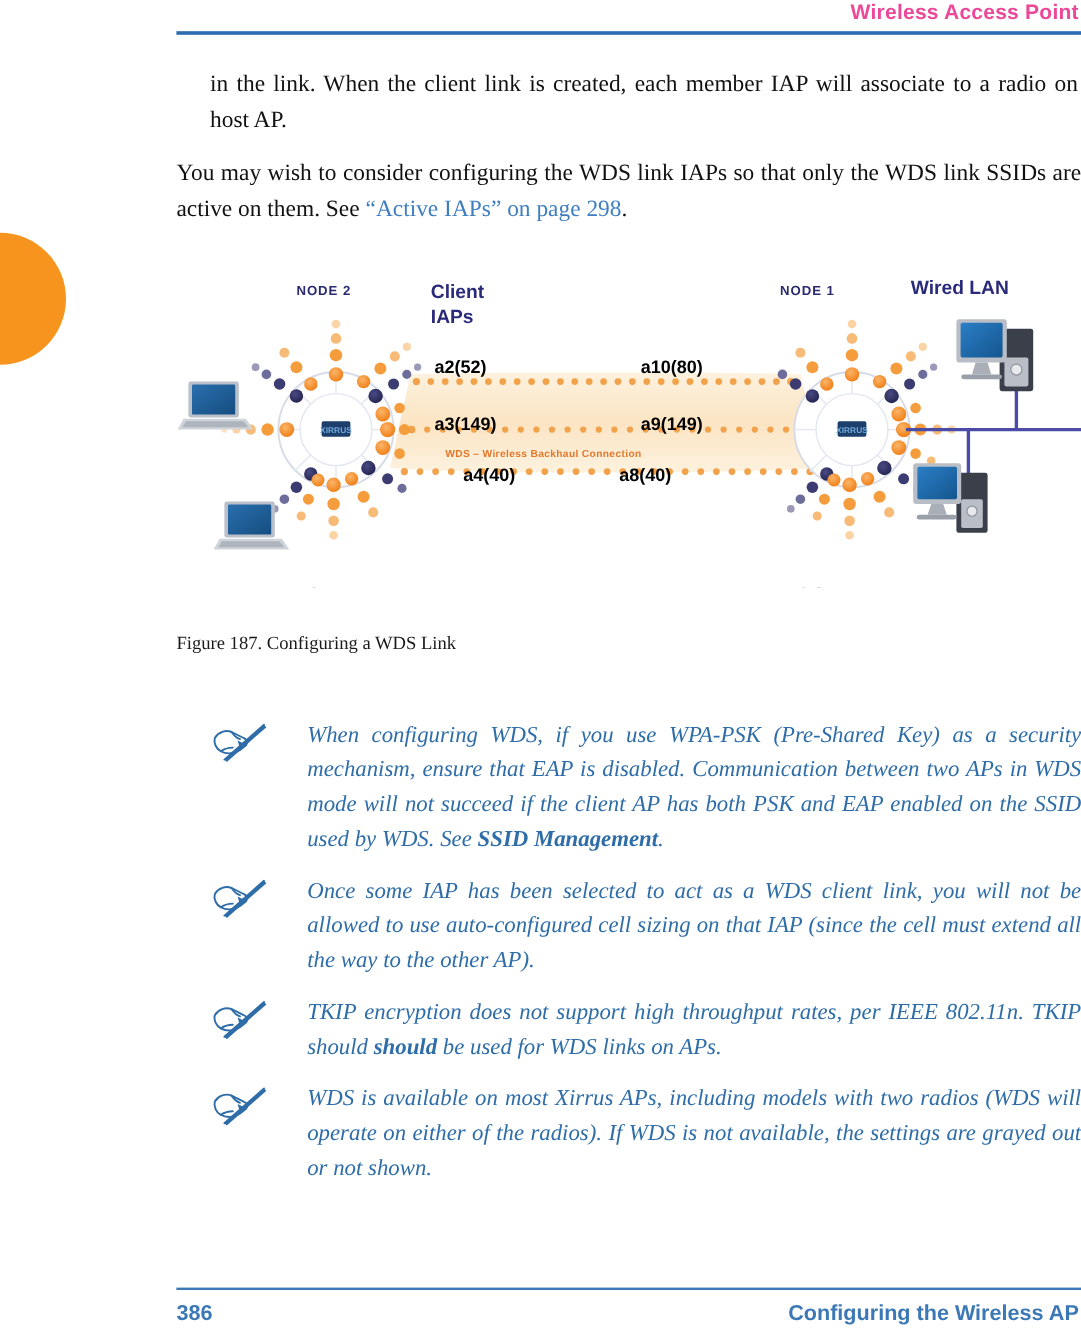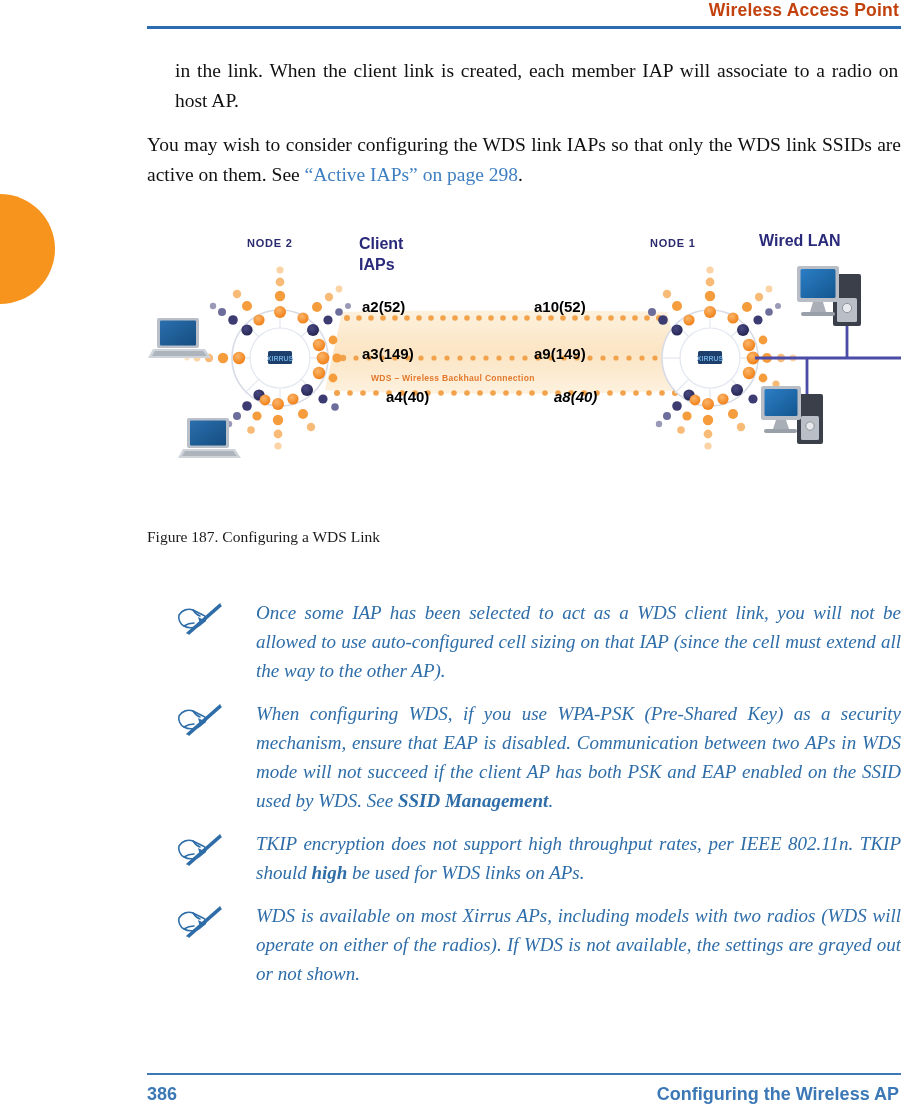--- a/index.html
+++ b/index.html
@@ -14,21 +14,21 @@
   }
 
   
   #page-header {
     position: absolute; left: 0; top: 0; width: 901px; height: 32px;
   }
   #header-title {
     position: absolute; right: 2px; top: 0px;
     font-family: "Liberation Sans", sans-serif;
     font-size: 17.5px; font-weight: 700;
-    color: #c2410c; letter-spacing: .2px;
+    color: #ec4899; letter-spacing: .2px;
     white-space: nowrap;
   }
   #header-rule {
     position: absolute; left: 147px; top: 26px; width: 754px; height: 3px;
     background: #2b6cb0;
   }
 
   
   #left-tab {
     position: absolute; left: -55px; top: 194px;
@@ -95,21 +95,21 @@
     position: absolute;
     font-family: "Liberation Sans", sans-serif;
     font-weight: 700; font-size: 15px;
     color: #000000; white-space: nowrap;
   }
   #iap-a2  { left: 215px; top: 108px; }
   #iap-a3  { left: 215px; top: 155px; }
   #iap-a4  { left: 215px; top: 198px; padding-left: 24px; }
   #iap-a10 { left: 387px; top: 108px; }
   #iap-a9  { left: 387px; top: 155px; }
-  #iap-a8  { left: 407px; top: 198px; font-style: italic; }
+  #iap-a8  { left: 369px; top: 198px; }
 
   #backhaul-label {
     position: absolute; left: 224px; top: 183px;
     font-family: "Liberation Sans", sans-serif;
     font-weight: 700; font-size: 8.5px;
     letter-spacing: .3px;
     color: #e2782c; white-space: nowrap;
   }
 
   .role-label {
@@ -546,34 +546,47 @@
 
     <div class="blue-head" id="client-link-label">
       <div>Client</div>
       <div>IAPs</div>
     </div>
     <div class="blue-head" id="wired-lan-label">Wired LAN</div>
 
     <div class="iap-label" id="iap-a2">a2(52)</div>
     <div class="iap-label" id="iap-a3">a3(149)</div>
     <div class="iap-label" id="iap-a4">a4(40)</div>
-    <div class="iap-label" id="iap-a10">a10(52)</div>
+    <div class="iap-label" id="iap-a10">a10(80)</div>
     <div class="iap-label" id="iap-a9">a9(149)</div>
     <div class="iap-label" id="iap-a8">a8(40)</div>
 
     <div id="backhaul-label">WDS – Wireless Backhaul Connection</div>
 
     <div class="role-label" id="client-role">CLIENT</div>
     <div class="role-label" id="host-role">HOST</div>
   </div>
 
   <div id="figure-caption">Figure 187. Configuring a WDS Link</div>
 </div>
 
 <div id="notes">
+    <div class="note">
+      <span class="note-icon"><svg viewBox="0 0 48 34" width="48" height="34">
+          <g fill="none" stroke="#2e6da8" stroke-width="1.6" stroke-linejoin="round" stroke-linecap="round">
+            <path d="M3 13 C6 8 12 6 17 8 L27 13 C30 14 31 17 29 19 L24 23 C20 26 13 27 8 24 C4 22 2 17 3 13 Z"></path>
+            <path d="M17 8 C19 11 21 13 24 14"></path>
+            <path d="M8 24 C11 22 14 21 18 21"></path>
+            <path d="M22 15 L30 19 L24 22 Z" fill="#2e6da8" stroke="none"></path>
+            <line x1="44" y1="2" x2="11" y2="31"></line>
+            <path d="M44 2 L46 4 L13 33 L11 31 Z" fill="#2e6da8" stroke="none"></path>
+          </g>
+        </svg></span>
+      <div class="note-body"><span>When configuring WDS, if you use WPA-PSK (Pre-Shared Key) as a security mechanism, ensure that EAP is disabled. Communication between two APs in WDS mode will not succeed if the client AP has both PSK and EAP enabled on the SSID used by WDS. See </span><b>SSID Management</b><span>.</span></div>
+    </div>
     <div class="note">
       <span class="note-icon"><svg viewBox="0 0 48 34" width="48" height="34">
           <g fill="none" stroke="#2e6da8" stroke-width="1.6" stroke-linejoin="round" stroke-linecap="round">
             <path d="M3 13 C6 8 12 6 17 8 L27 13 C30 14 31 17 29 19 L24 23 C20 26 13 27 8 24 C4 22 2 17 3 13 Z"></path>
             <path d="M17 8 C19 11 21 13 24 14"></path>
             <path d="M8 24 C11 22 14 21 18 21"></path>
             <path d="M22 15 L30 19 L24 22 Z" fill="#2e6da8" stroke="none"></path>
             <line x1="44" y1="2" x2="11" y2="31"></line>
             <path d="M44 2 L46 4 L13 33 L11 31 Z" fill="#2e6da8" stroke="none"></path>
           </g>
@@ -584,34 +597,21 @@
       <span class="note-icon"><svg viewBox="0 0 48 34" width="48" height="34">
           <g fill="none" stroke="#2e6da8" stroke-width="1.6" stroke-linejoin="round" stroke-linecap="round">
             <path d="M3 13 C6 8 12 6 17 8 L27 13 C30 14 31 17 29 19 L24 23 C20 26 13 27 8 24 C4 22 2 17 3 13 Z"></path>
             <path d="M17 8 C19 11 21 13 24 14"></path>
             <path d="M8 24 C11 22 14 21 18 21"></path>
             <path d="M22 15 L30 19 L24 22 Z" fill="#2e6da8" stroke="none"></path>
             <line x1="44" y1="2" x2="11" y2="31"></line>
             <path d="M44 2 L46 4 L13 33 L11 31 Z" fill="#2e6da8" stroke="none"></path>
           </g>
         </svg></span>
-      <div class="note-body"><span>When configuring WDS, if you use WPA-PSK (Pre-Shared Key) as a security mechanism, ensure that EAP is disabled. Communication between two APs in WDS mode will not succeed if the client AP has both PSK and EAP enabled on the SSID used by WDS. See </span><b>SSID Management</b><span>.</span></div>
-    </div>
-    <div class="note">
-      <span class="note-icon"><svg viewBox="0 0 48 34" width="48" height="34">
-          <g fill="none" stroke="#2e6da8" stroke-width="1.6" stroke-linejoin="round" stroke-linecap="round">
-            <path d="M3 13 C6 8 12 6 17 8 L27 13 C30 14 31 17 29 19 L24 23 C20 26 13 27 8 24 C4 22 2 17 3 13 Z"></path>
-            <path d="M17 8 C19 11 21 13 24 14"></path>
-            <path d="M8 24 C11 22 14 21 18 21"></path>
-            <path d="M22 15 L30 19 L24 22 Z" fill="#2e6da8" stroke="none"></path>
-            <line x1="44" y1="2" x2="11" y2="31"></line>
-            <path d="M44 2 L46 4 L13 33 L11 31 Z" fill="#2e6da8" stroke="none"></path>
-          </g>
-        </svg></span>
-      <div class="note-body"><span>TKIP encryption does not support high throughput rates, per IEEE 802.11n. TKIP should </span><b>high</b><span> be used for WDS links on APs.</span></div>
+      <div class="note-body"><span>TKIP encryption does not support high throughput rates, per IEEE 802.11n. TKIP should </span><b>should</b><span> be used for WDS links on APs.</span></div>
     </div>
     <div class="note">
       <span class="note-icon"><svg viewBox="0 0 48 34" width="48" height="34">
           <g fill="none" stroke="#2e6da8" stroke-width="1.6" stroke-linejoin="round" stroke-linecap="round">
             <path d="M3 13 C6 8 12 6 17 8 L27 13 C30 14 31 17 29 19 L24 23 C20 26 13 27 8 24 C4 22 2 17 3 13 Z"></path>
             <path d="M17 8 C19 11 21 13 24 14"></path>
             <path d="M8 24 C11 22 14 21 18 21"></path>
             <path d="M22 15 L30 19 L24 22 Z" fill="#2e6da8" stroke="none"></path>
             <line x1="44" y1="2" x2="11" y2="31"></line>
             <path d="M44 2 L46 4 L13 33 L11 31 Z" fill="#2e6da8" stroke="none"></path>

